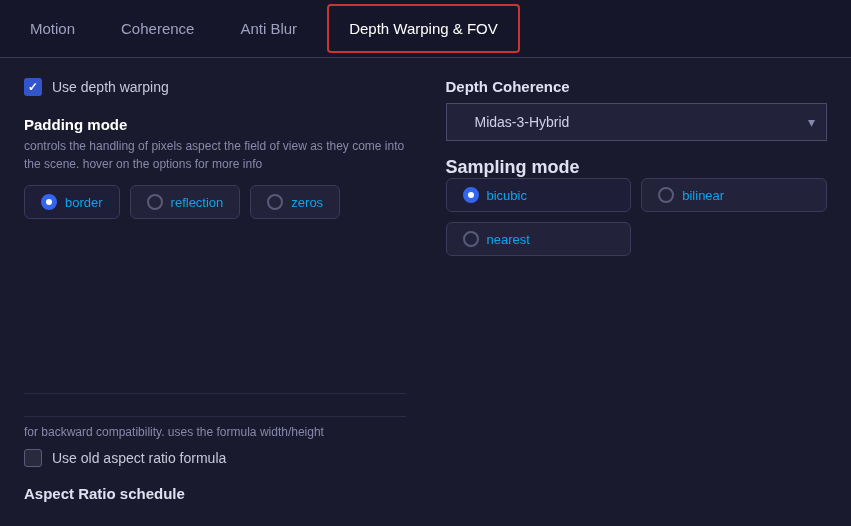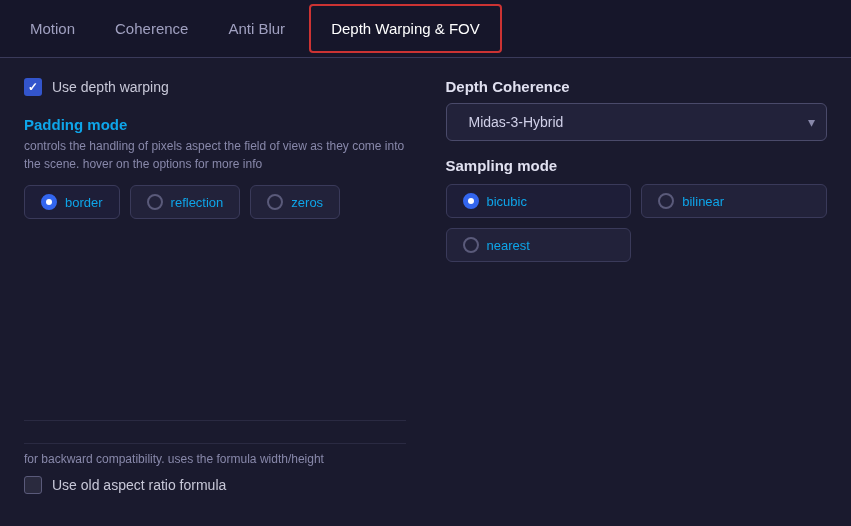--- a/index.html
+++ b/index.html
@@ -13,20 +13,21 @@
       height: 526px;
       overflow: hidden;
     }
 
     .tabs {
       display: flex;
       align-items: center;
       border-bottom: 1px solid #3a3a5a;
       padding: 0 10px;
       background: #16162a;
+      gap: 6px;
     }
 
     .tab {
       padding: 14px 20px;
       cursor: pointer;
       color: #a0a0c0;
       font-size: 15px;
       border: none;
       background: transparent;
       white-space: nowrap;
@@ -87,21 +88,21 @@
 
     .checkbox-checkmark {
       color: white;
       font-size: 12px;
       font-weight: bold;
     }
 
     .section-title {
       font-size: 15px;
       font-weight: 600;
-      color: #0ea5e9;
+      color: #ffffff;
       margin-bottom: 4px;
     }
 
     .section-desc {
       font-size: 12px;
       color: #8888aa;
       line-height: 1.5;
       margin-bottom: 12px;
     }
 
@@ -163,42 +164,42 @@
     .select-wrapper {
       position: relative;
       display: inline-block;
       width: 100%;
     }
 
     .select-dropdown {
       width: 100%;
       background: #22223a;
       border: 1px solid #4a4a6a;
-      border-radius: 6px;
+      border-radius: 0;
       color: #d0d0e8;
-      padding: 10px 36px 10px 22px;
+      padding: 10px 36px 10px 28px;
       font-size: 14px;
       appearance: none;
       cursor: pointer;
     }
 
     .select-arrow {
       position: absolute;
       right: 12px;
       top: 50%;
       transform: translateY(-50%);
       color: #8888aa;
       pointer-events: none;
     }
 
     .sampling-label {
-      font-size: 15px;
+      font-size: 18px;
       font-weight: 600;
       color: #e0e0f0;
-      margin-bottom: 10px;
+      margin-bottom: 0;
     }
 
     .sampling-grid {
       display: grid;
       grid-template-columns: 1fr 1fr;
       gap: 10px;
     }
 
     .sampling-grid .radio-btn {
       justify-content: flex-start;
@@ -271,20 +272,21 @@
       </div>
     </div>
 
     <div class="bottom-section">
       <div class="divider"></div>
       <div class="compat-note">for backward compatibility. uses the formula width/height</div>
       <div class="checkbox-row">
         <div class="checkbox-custom unchecked"></div>
         <span>Use old aspect ratio formula</span>
       </div>
+      <div class="section-heading-bottom">Aspect Ratio schedule</div>
     </div>
   </div>
 
   <div class="right-panel">
 
     <div>
       <div class="depth-algo-label">Depth Coherence</div>
       <div class="select-wrapper">
         <select class="select-dropdown">
           <option>Midas-3-Hybrid</option>

